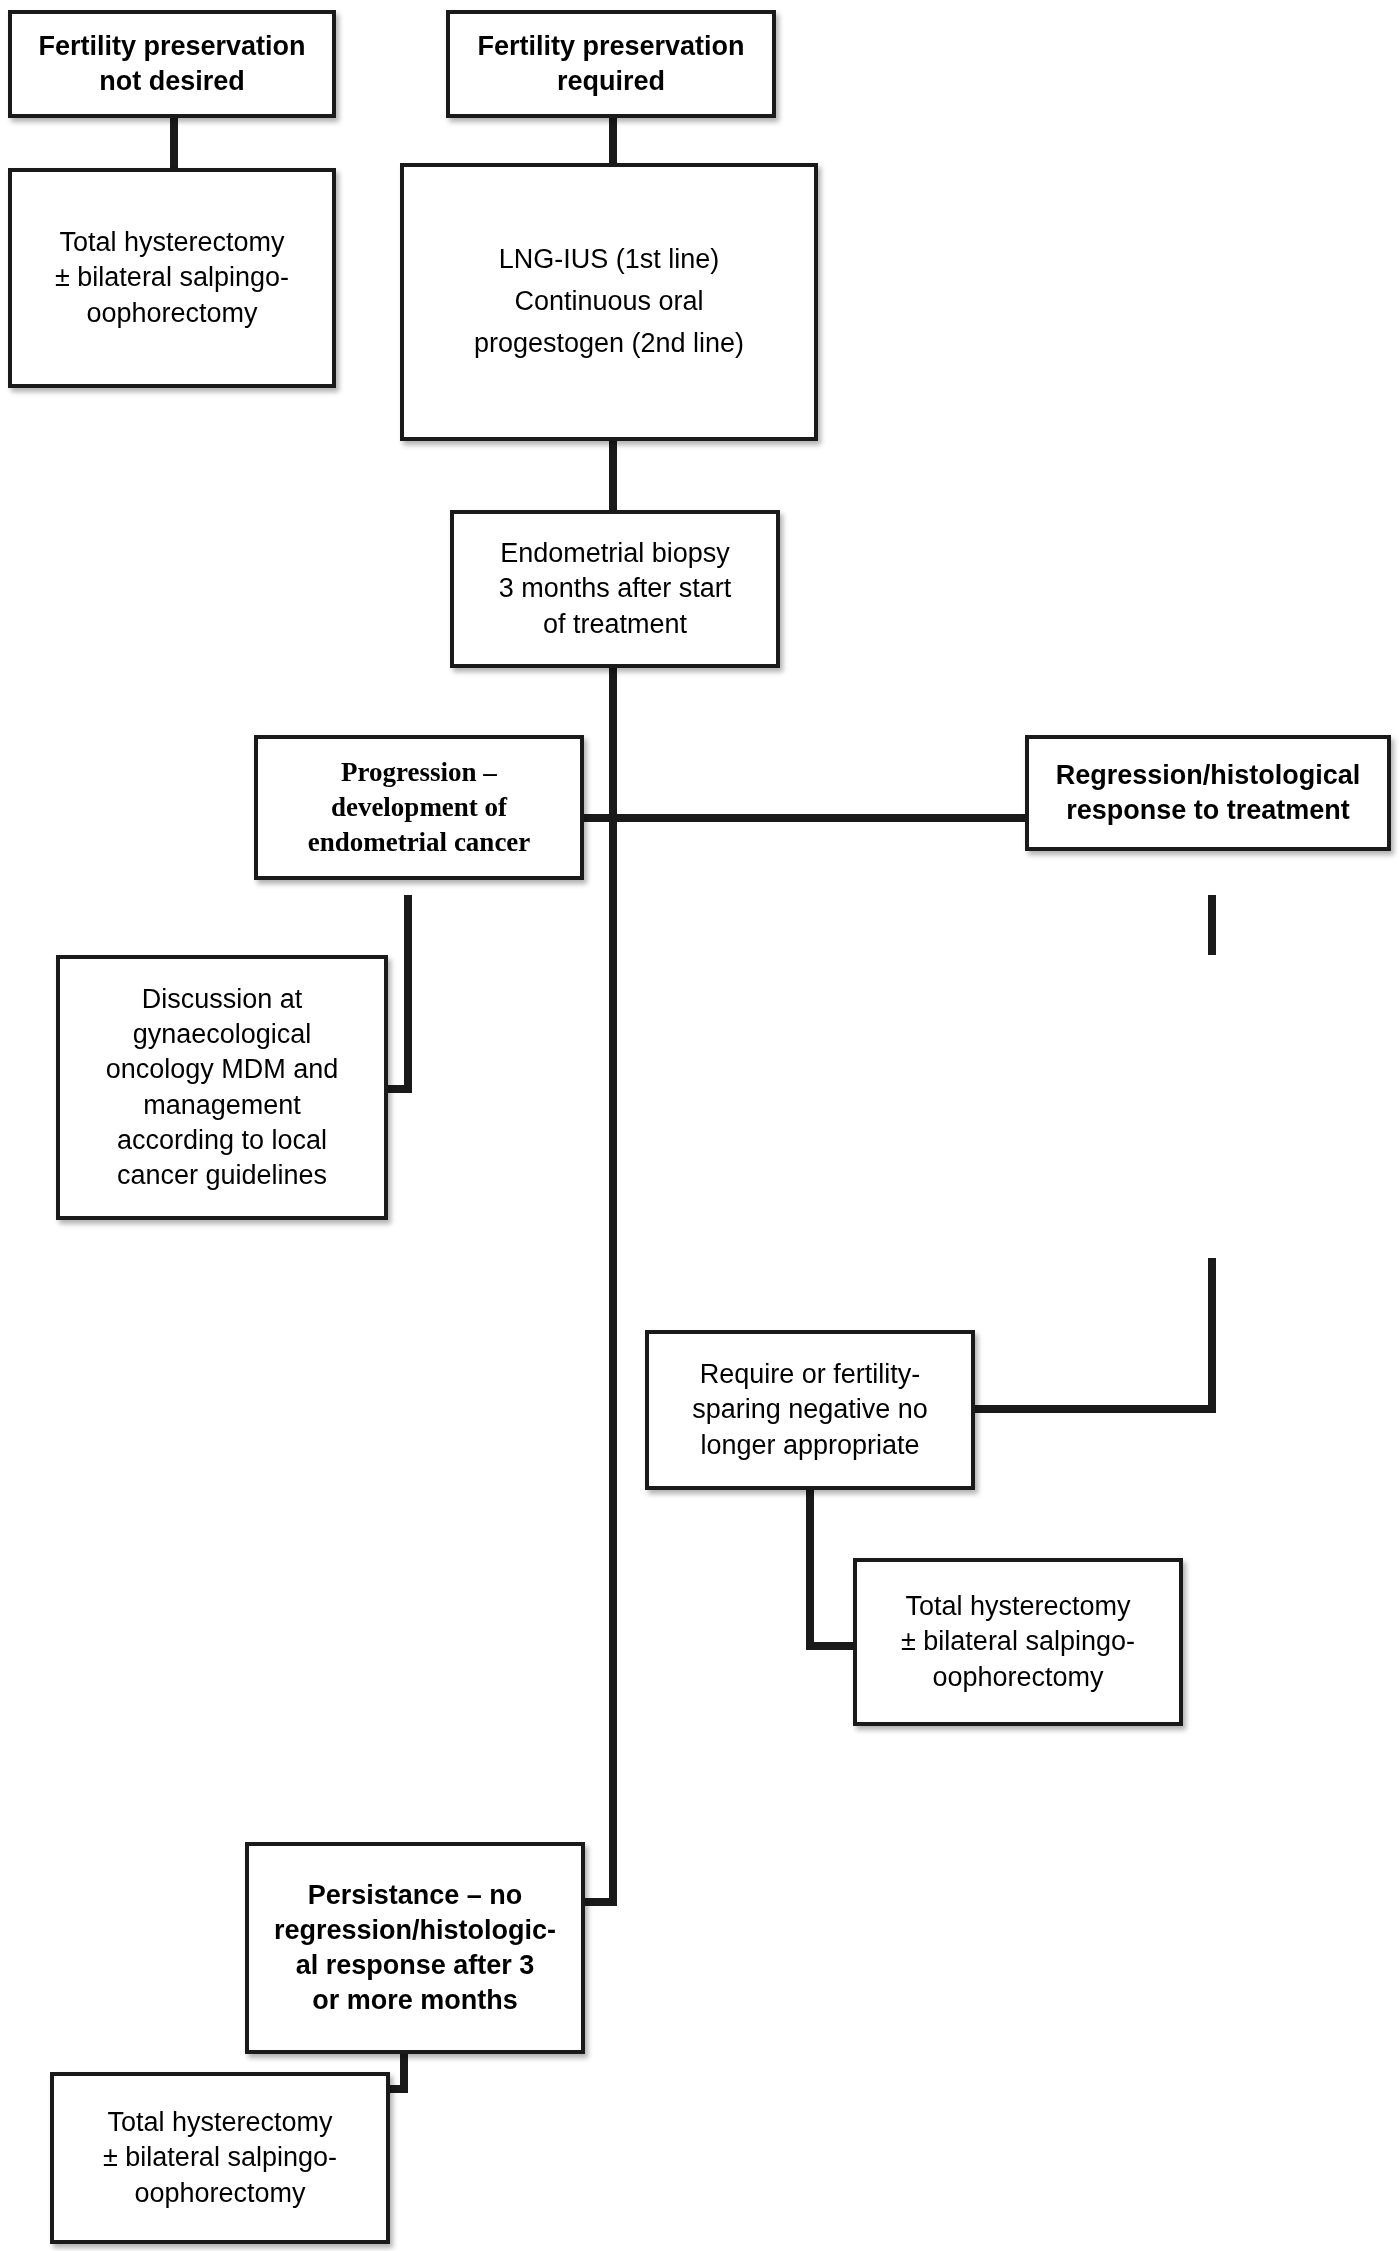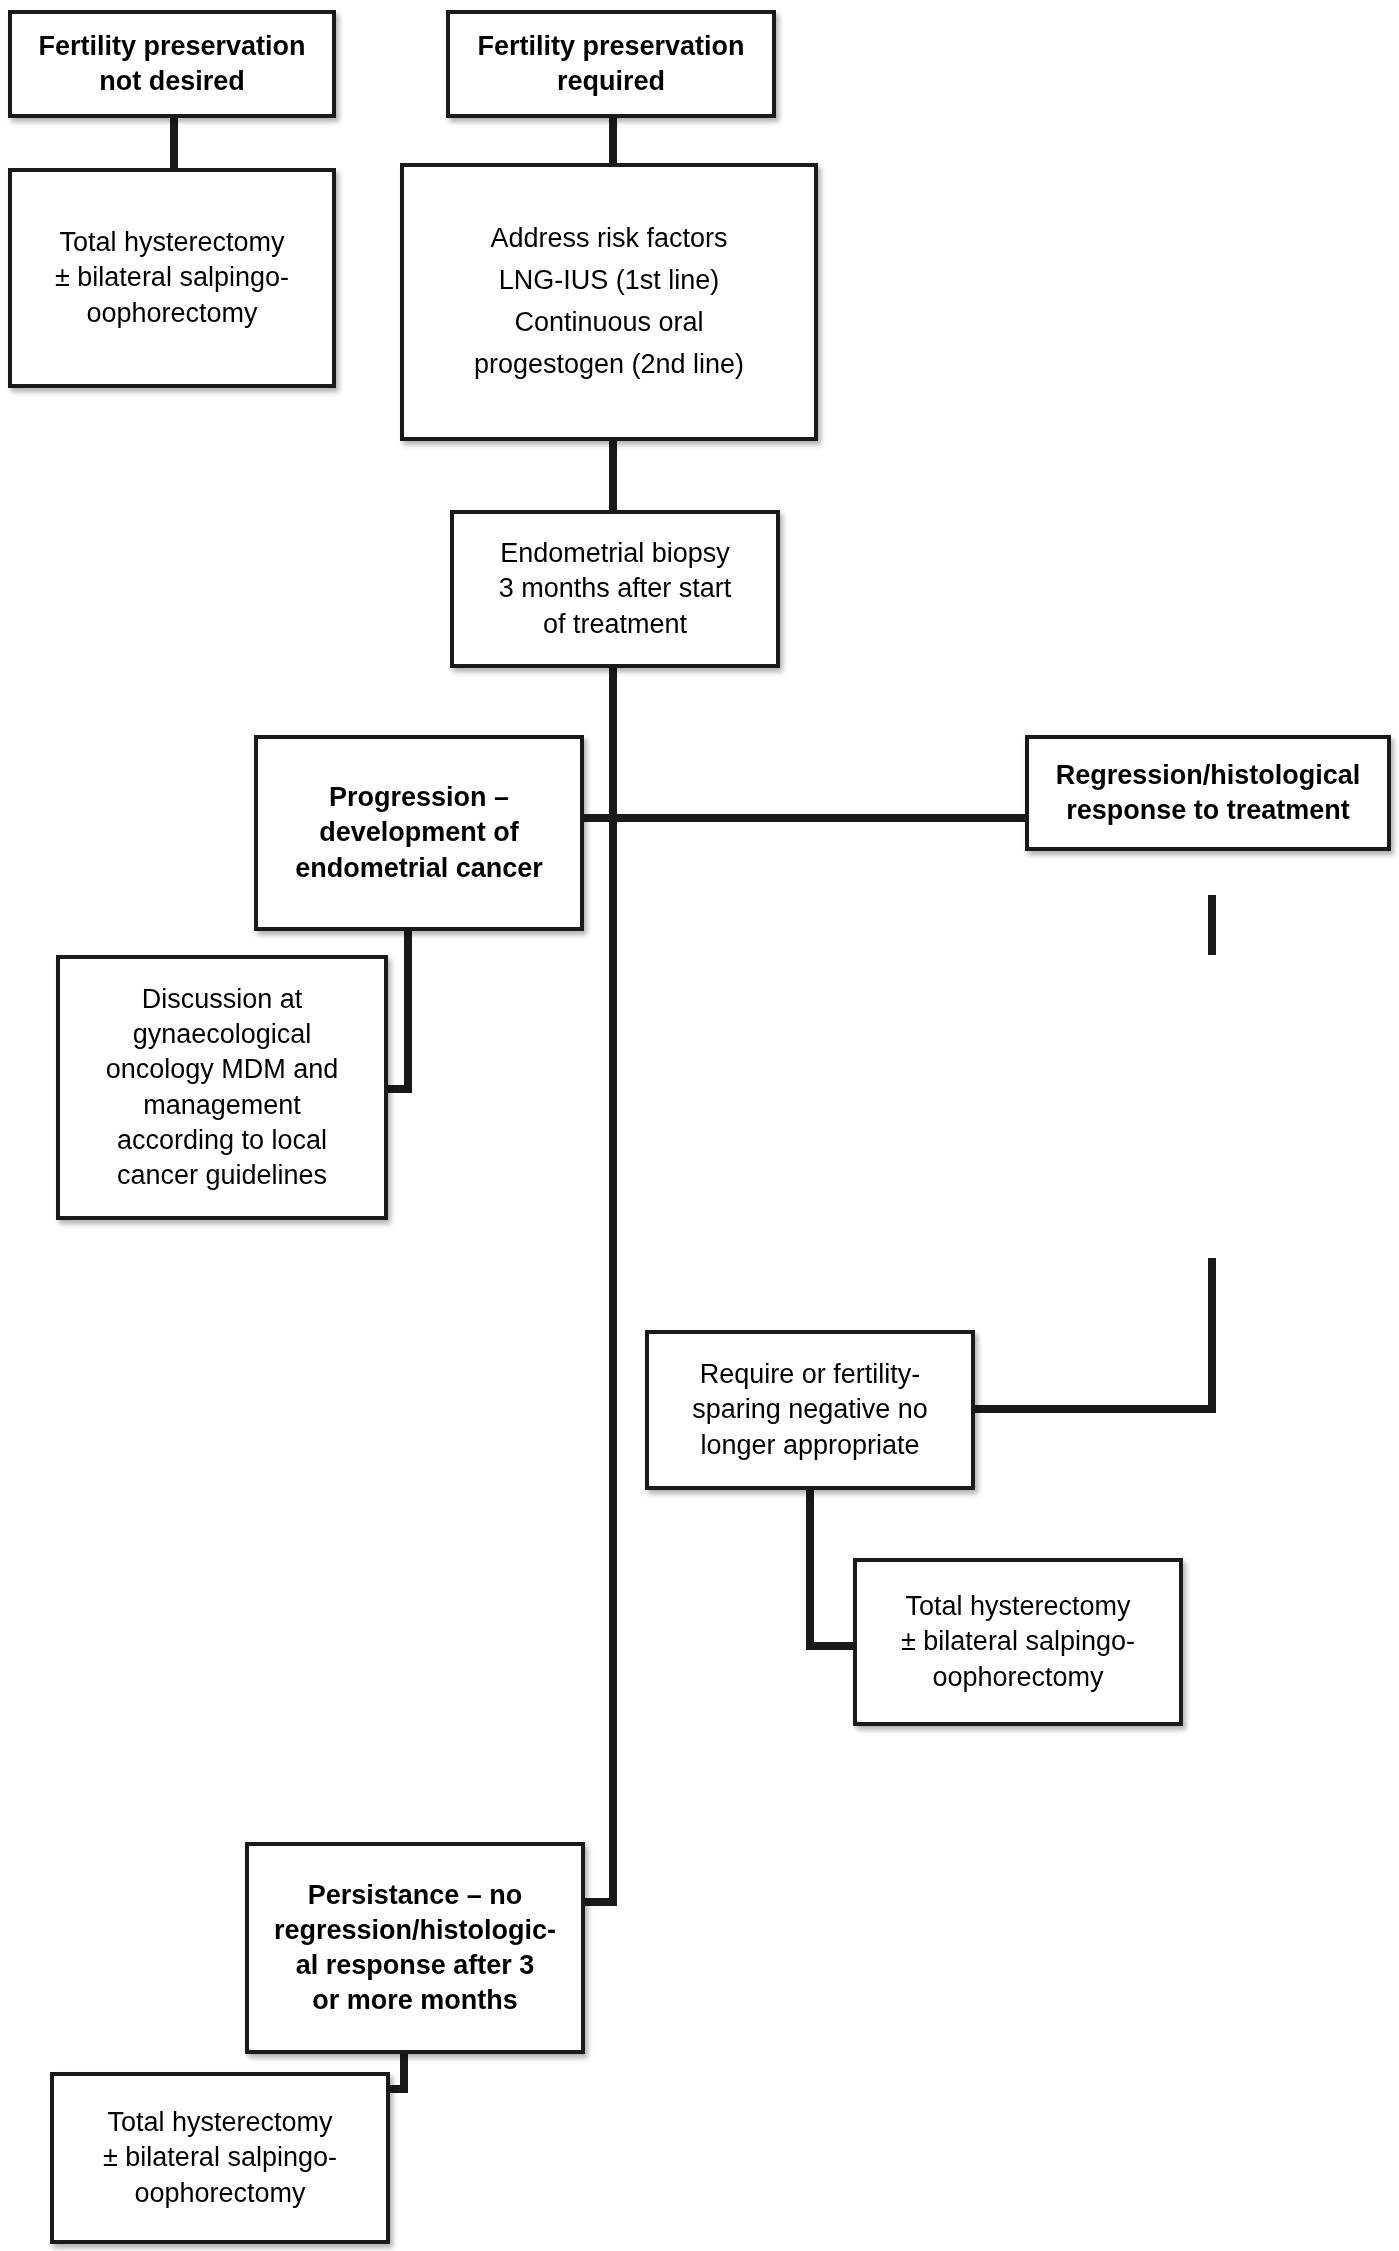--- a/index.html
+++ b/index.html
@@ -95,36 +95,35 @@
   <div class="node" style="left:8px; top:168px; width:328px; height:220px; font-size:27px;">
     <div class="inner">
       <span class="line">Total hysterectomy</span>
       <span class="line">± bilateral salpingo-</span>
       <span class="line">oophorectomy</span>
     </div>
   </div>
 
   <div class="node" style="left:400px; top:163px; width:418px; height:278px; font-size:27px; line-height:1.55;">
     <div class="inner">
-      <span class="line">Address risk factors</span>
       <span class="line">LNG-IUS (1st line)</span>
       <span class="line">Continuous oral</span>
       <span class="line">progestogen (2nd line)</span>
     </div>
   </div>
 
   <div class="node" style="left:450px; top:510px; width:330px; height:158px; font-size:27px;">
     <div class="inner">
       <span class="line">Endometrial biopsy</span>
       <span class="line">3 months after start</span>
       <span class="line">of treatment</span>
     </div>
   </div>
 
-  <div class="node bold" style="left:254px; top:735px; width:330px; height:196px; font-size:27px;">
+  <div class="node bold" style="left:254px; top:735px; width:330px; height:145px; font-size:27px;font-family:Liberation Serif, serif;">
     <div class="inner">
       <span class="line">Progression –</span>
       <span class="line">development of</span>
       <span class="line">endometrial cancer</span>
     </div>
   </div>
 
   <div class="node bold" style="left:1025px; top:735px; width:366px; height:116px; font-size:27px;">
     <div class="inner">
       <span class="line">Regression/histological</span>

